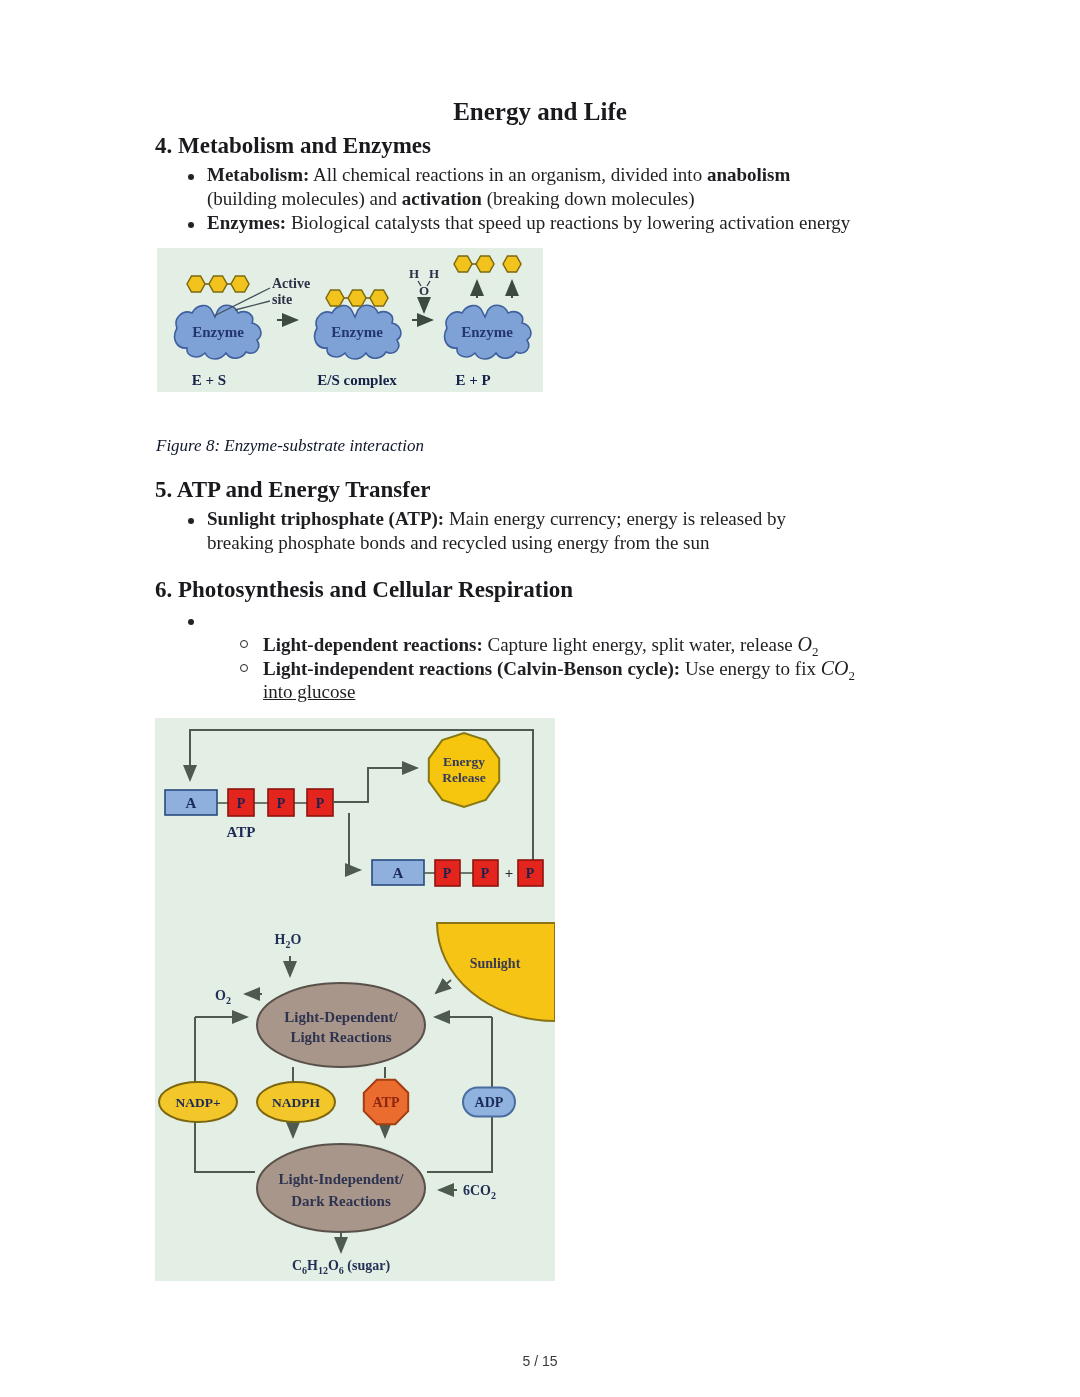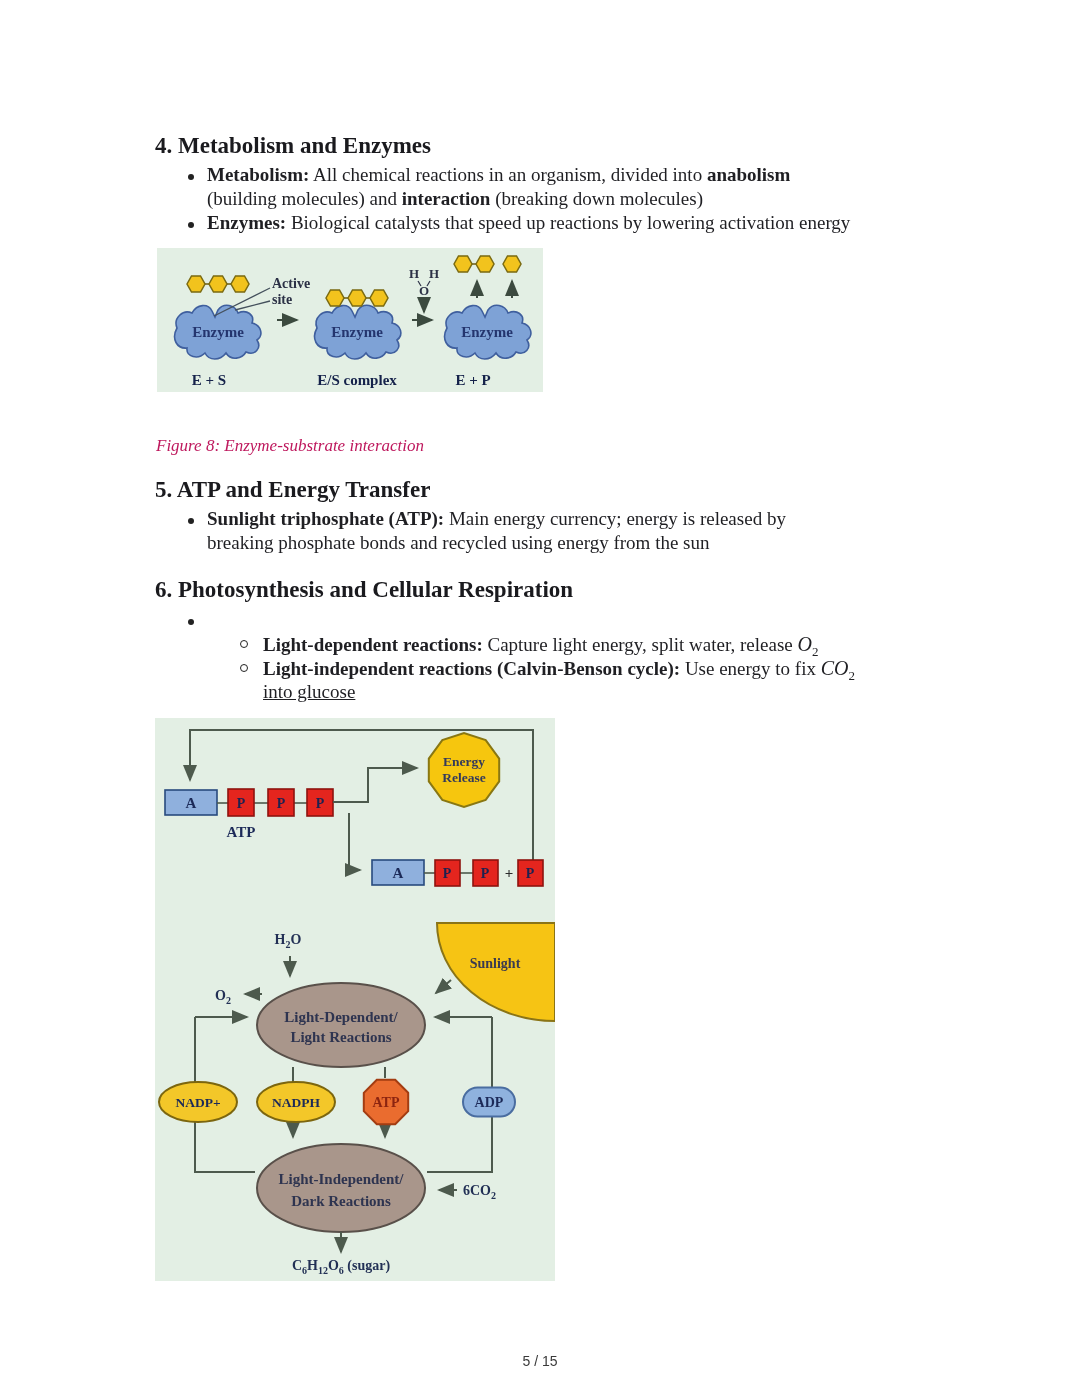--- a/index.html
+++ b/index.html
@@ -5,38 +5,39 @@
   html,body{margin:0;padding:0;background:#ffffff;}
   .page{position:relative;width:1080px;height:1397px;background:#ffffff;overflow:hidden;
         font-family:"Liberation Serif","DejaVu Serif",serif;color:#1f1f23;}
   .abs{position:absolute;}
   .title{width:1080px;text-align:center;font-size:25px;font-weight:bold;color:#1a1a1e;}
   .h2{font-size:23px;font-weight:bold;color:#1a1a1e;white-space:nowrap;}
   .tl{font-size:19px;line-height:24px;white-space:nowrap;}
   .tl b{font-weight:bold;}
   .math{font-style:italic;font-size:20px;}
   .msub{font-size:13px;}
-  .caption{font-size:17px;font-style:italic;color:#be185d;white-space:nowrap;}
+  .caption{font-size:17px;font-style:italic;color:#0f172a;white-space:nowrap;}
   .dot{width:6px;height:6px;border-radius:50%;background:#222;}
   .ring{width:6px;height:6px;border-radius:50%;border:1.6px solid #222;background:transparent;}
   .pagenum{width:1080px;text-align:center;font-size:14px;color:#3a3a3a;
            font-family:"Liberation Sans","DejaVu Sans",sans-serif;}
   svg text{font-family:"Liberation Serif","DejaVu Serif",serif;}
 </style>
 </head>
 <body>
 
 <div class="page">
 
+  <div class="abs title" style="top:98px;left:0;">Energy and Life</div>
 
   <div class="abs h2" style="top:133px;left:155px;font-family:Liberation Serif, serif;">4. Metabolism and Enzymes</div>
 
   <span class="abs dot" style="top:174px;left:188px;"></span>
   <div class="abs tl" style="top:163px;left:207px;"><b>Metabolism:</b><span> All chemical reactions in an organism, divided into </span><b>anabolism</b></div>
-  <div class="abs tl" style="top:187px;left:207px;"><span>(building molecules) and </span><b>interaction</b><span> (breaking down molecules)</span></div>
+  <div class="abs tl" style="top:187px;left:207px;"><span>(building molecules) and </span><b>activation</b><span> (breaking down molecules)</span></div>
   <span class="abs dot" style="top:222px;left:188px;"></span>
   <div class="abs tl" style="top:211px;left:207px;"><b>Enzymes:</b><span> Biological catalysts that speed up reactions by lowering activation energy</span></div>
 
   <svg class="abs" style="top:248px;left:157px;" width="386" height="144" viewBox="0 0 386 144">
     <defs>
       <marker id="ah1" markerWidth="9" markerHeight="7" refX="7.5" refY="3.5" orient="auto">
         <path d="M0,0 L8.5,3.5 L0,7 Z" fill="#3c4a3f"></path>
       </marker>
       <path id="blobp" d="M9,30 C5,20 15,11 24,15 C29,6 40,5 44,13 L47,19 L50,12 C56,4 67,7 70,15 C79,11 87,17 84,25 C93,27 96,37 89,42 C94,50 87,58 78,54 C74,61 63,63 58,55 C52,63 41,63 37,55 C30,62 18,59 19,50 C9,51 3,41 9,30 Z"></path>
       <polygon id="hexp" points="-9,0 -4.5,-8 4.5,-8 9,0 4.5,8 -4.5,8"></polygon>

